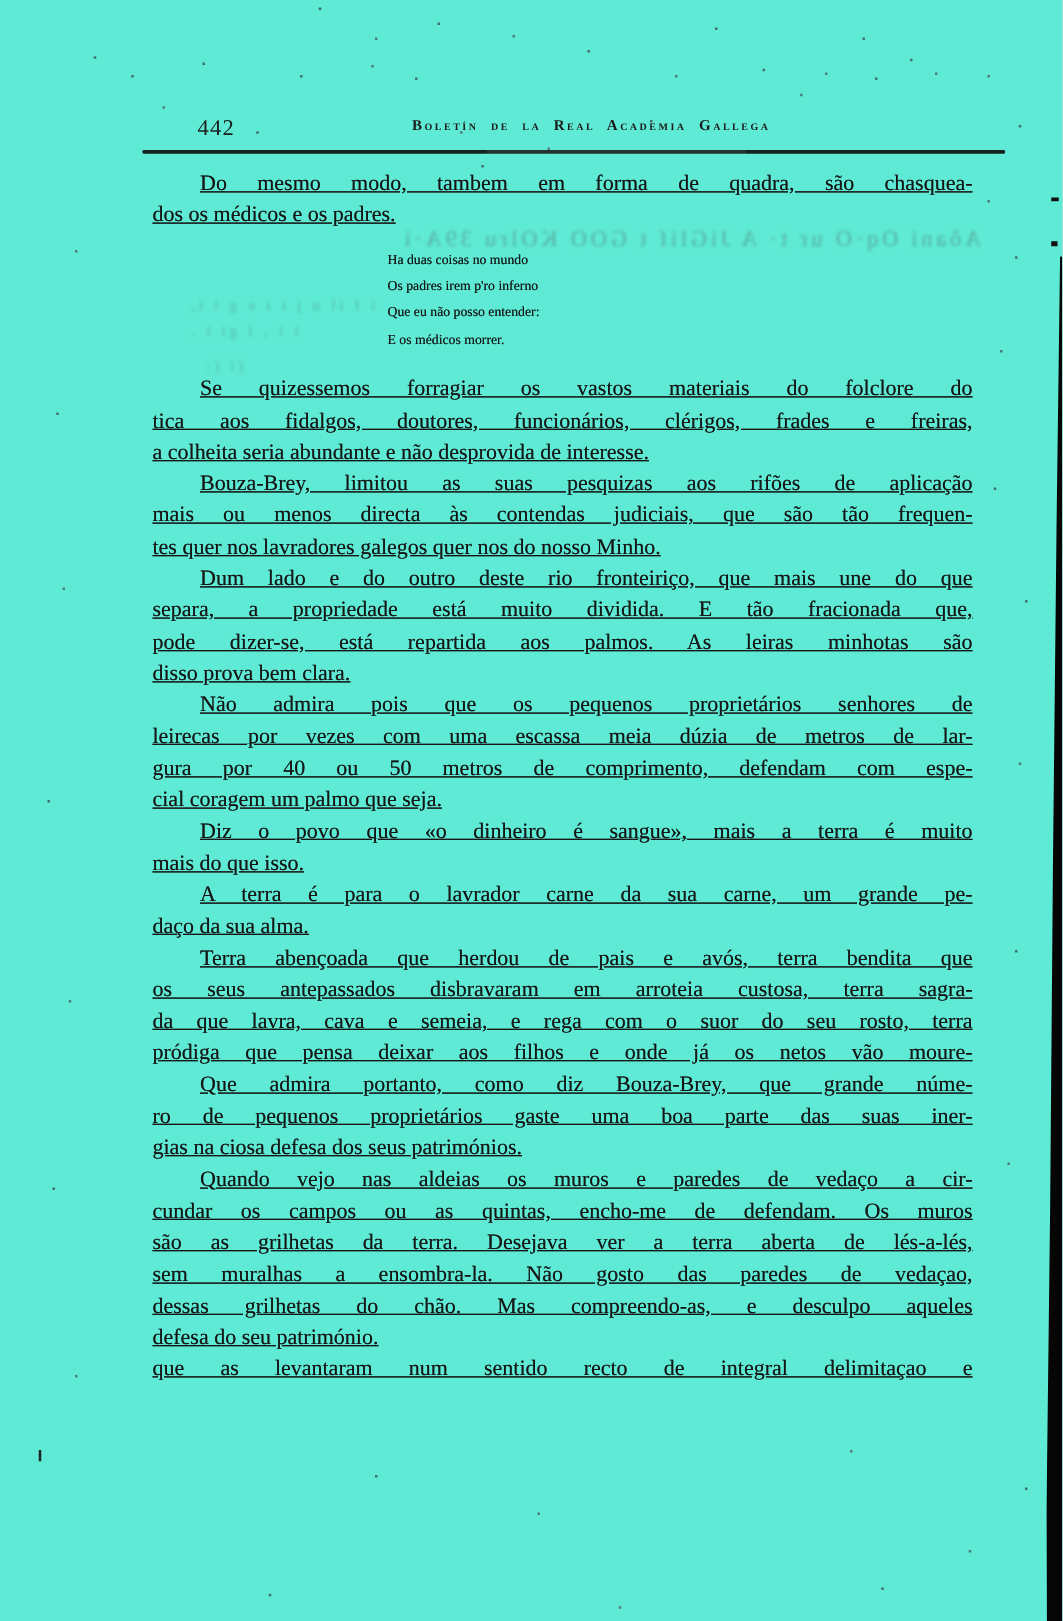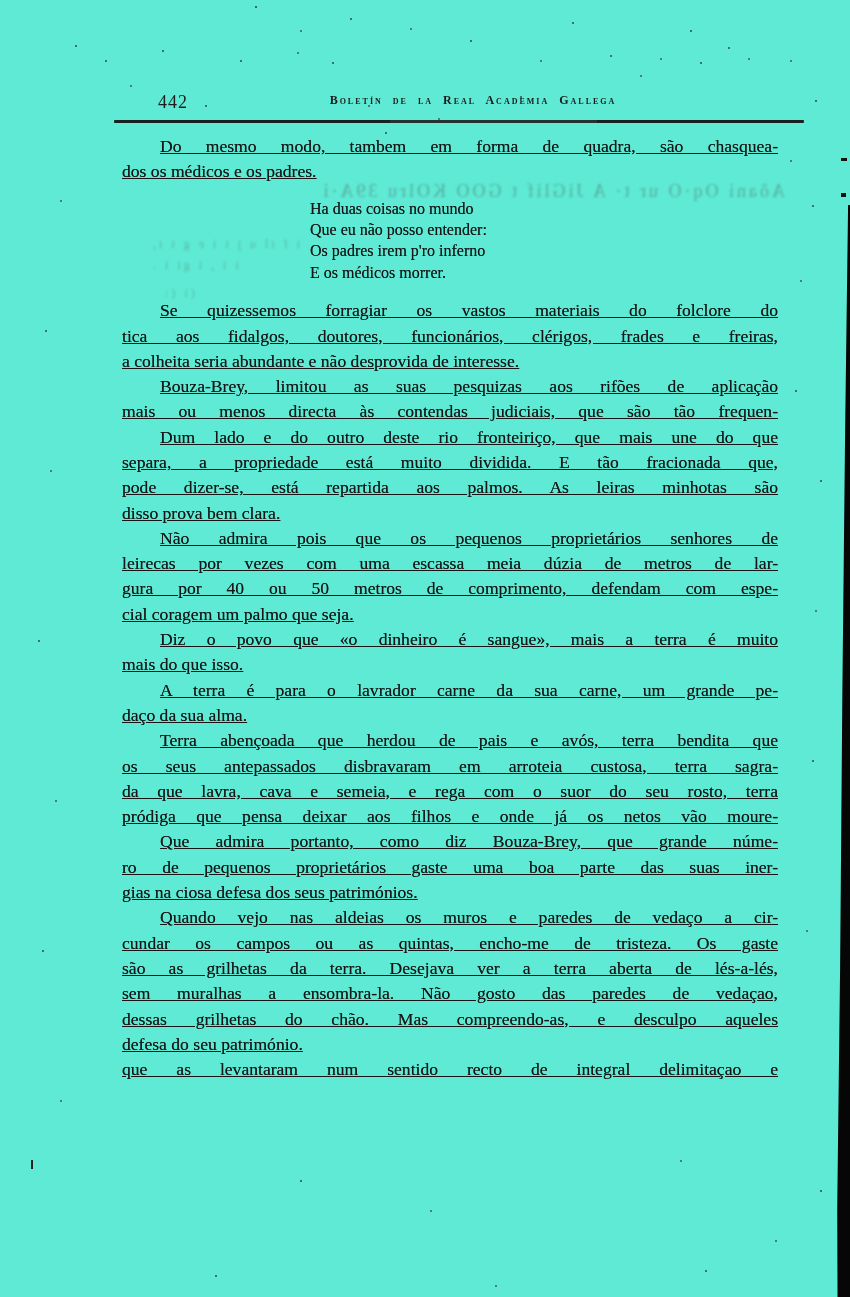--- a/index.html
+++ b/index.html
@@ -35,21 +35,21 @@
     position:absolute;top:134px;left:122px;width:656px;
     font-size:17.6px;line-height:25.3px;
     text-shadow:0 0 .45px rgba(10,10,10,.65);
   }
   .paragraph{margin:0;}
   .line{text-align:justify;text-align-last:justify;white-space:normal;text-decoration:underline;}
   .line.first{text-indent:38px;}
   .line.last{text-align-last:left;}
   .verse{
     margin:13px 0 15px 188px;
-    font-size:16px;line-height:21.4px;
+    font-size:11px;line-height:21.4px;
   }
   .vline{text-align:left;}
   
   .ghost{
     position:absolute;color:#4c4c4c;opacity:.38;filter:blur(1.3px);
     transform:scaleX(-1);
     font-size:16px;letter-spacing:3px;white-space:nowrap;
     pointer-events:none;
   }
   .ghost-bleed{top:181px;left:185px;width:600px;font-size:18px;}
@@ -92,32 +92,33 @@
   </div>
   <div class="head-rule"></div>
 
   <div class="doc-body" id="doc-body">
       <div class="paragraph">
         <div class="line first">Do mesmo modo, tambem em forma de quadra, são chasquea-</div>
         <div class="line last">dos os médicos e os padres.</div>
       </div>
       <div class="verse">
         <div class="vline">Ha duas coisas no mundo</div>
+        <div class="vline">Os padres irem p'ro inferno</div>
         <div class="vline">Que eu não posso entender:</div>
-        <div class="vline">Os padres irem p'ro inferno</div>
         <div class="vline">E os médicos morrer.</div>
       </div>
       <div class="paragraph">
         <div class="line first">Se quizessemos forragiar os vastos materiais do folclore do</div>
         <div class="line">tica aos fidalgos, doutores, funcionários, clérigos, frades e freiras,</div>
         <div class="line last">a colheita seria abundante e não desprovida de interesse.</div>
       </div>
       <div class="paragraph">
         <div class="line first">Bouza-Brey, limitou as suas pesquizas aos rifões de aplicação</div>
         <div class="line">mais ou menos directa às contendas judiciais, que são tão frequen-</div>
+        <div class="line last">tes quer nos lavradores galegos quer nos do nosso Minho.</div>
       </div>
       <div class="paragraph">
         <div class="line first">Dum lado e do outro deste rio fronteiriço, que mais une do que</div>
         <div class="line">separa, a propriedade está muito dividida. E tão fracionada que,</div>
         <div class="line">pode dizer-se, está repartida aos palmos. As leiras minhotas são</div>
         <div class="line last">disso prova bem clara.</div>
       </div>
       <div class="paragraph">
         <div class="line first">Não admira pois que os pequenos proprietários senhores de</div>
         <div class="line">leirecas por vezes com uma escassa meia dúzia de metros de lar-</div>
@@ -138,21 +139,21 @@
         <div class="line">da que lavra, cava e semeia, e rega com o suor do seu rosto, terra</div>
         <div class="line">pródiga que pensa deixar aos filhos e onde já os netos vão moure-</div>
       </div>
       <div class="paragraph">
         <div class="line first">Que admira portanto, como diz Bouza-Brey, que grande núme-</div>
         <div class="line">ro de pequenos proprietários gaste uma boa parte das suas iner-</div>
         <div class="line last">gias na ciosa defesa dos seus patrimónios.</div>
       </div>
       <div class="paragraph">
         <div class="line first">Quando vejo nas aldeias os muros e paredes de vedaço a cir-</div>
-        <div class="line">cundar os campos ou as quintas, encho-me de tristeza. Os gaste</div>
+        <div class="line">cundar os campos ou as quintas, encho-me de defendam. Os muros</div>
         <div class="line">são as grilhetas da terra. Desejava ver a terra aberta de lés-a-lés,</div>
         <div class="line">sem muralhas a ensombra-la. Não gosto das paredes de vedaçao,</div>
         <div class="line">dessas grilhetas do chão. Mas compreendo-as, e desculpo aqueles</div>
         <div class="line last">defesa do seu património.</div>
         <div class="line">que as levantaram num sentido recto de integral delimitaçao e</div>
       </div>
     </div>
 
   <div class="ghost ghost-bleed">Aõani Oq·O ur t· A JiGlif t GOO KOlru 39A·i</div>
   <div class="ghost ghost-frag1">i f il u j i    i e g  i  i,</div>

